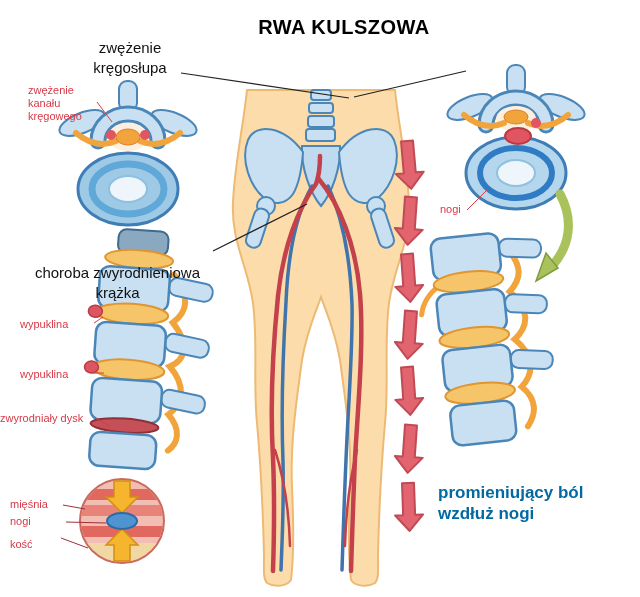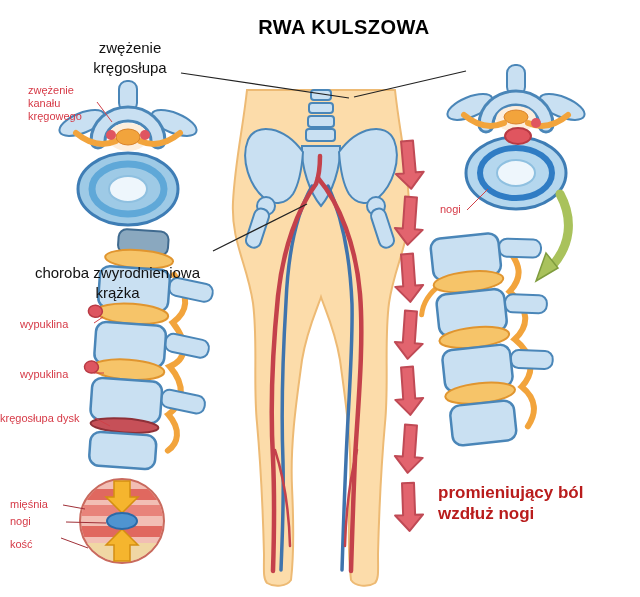--- a/index.html
+++ b/index.html
@@ -5,21 +5,21 @@
   * { margin:0; padding:0; box-sizing:border-box; }
   html,body { background:#ffffff; }
   body { font-family:"Liberation Sans", sans-serif; }
   .canvas { position:relative; width:640px; height:597px; background:#fff; overflow:hidden; }
   .canvas > svg { position:absolute; left:0; top:0; }
   .lbl { position:absolute; white-space:pre-line; }
   .lbl.black { color:#111111; font-size:15px; line-height:1.3; }
   .lbl.red   { color:#d63a47; font-size:11px; line-height:1.18; }
   .title { position:absolute; left:0; right:0; top:16px; text-align:center;
            font-size:20px; font-weight:700; color:#000; letter-spacing:.5px;padding-left:48px; }
-  .pain  { position:absolute; color:#b91c1c; font-size:17px; font-weight:700; line-height:1.25; }
+  .pain  { position:absolute; color:#0369a1; font-size:17px; font-weight:700; line-height:1.25; }
   .ta-c { text-align:center; } .ta-r { text-align:left; } .ta-l { text-align:left; }
 </style>
 </head>
 <body>
 
 <div class="canvas">
 
   <svg width="640" height="597" viewBox="0 0 640 597">
 
     <defs>
@@ -179,21 +179,21 @@
 kanału
 kręgowego</div>
 
   <div class="lbl black ta-c" style="left:10px; top:238px; width:215px;margin-top:25px;">choroba zwyrodnieniowa
 krążka</div>
 
   <div class="lbl red ta-r" style="left:20px; top:318px; width:73px;">wypuklina</div>
 
   <div class="lbl red ta-r" style="left:20px; top:368px; width:73px;">wypuklina</div>
 
-  <div class="lbl red ta-r" style="left:0px; top:412px; width:93px;">kręgosłupa dysk</div>
+  <div class="lbl red ta-r" style="left:0px; top:412px; width:93px;">zwyrodniały dysk</div>
 
   <div class="lbl red ta-r" style="left:10px; top:498px; width:52px;">mięśnia</div>
 
   <div class="lbl red ta-r" style="left:10px; top:515px; width:55px;">nogi</div>
 
   <div class="lbl red ta-r" style="left:10px; top:538px; width:50px;">kość</div>
 
 
 
   <div class="lbl red ta-l" style="left:440px; top:203px; width:40px;">nogi</div>

